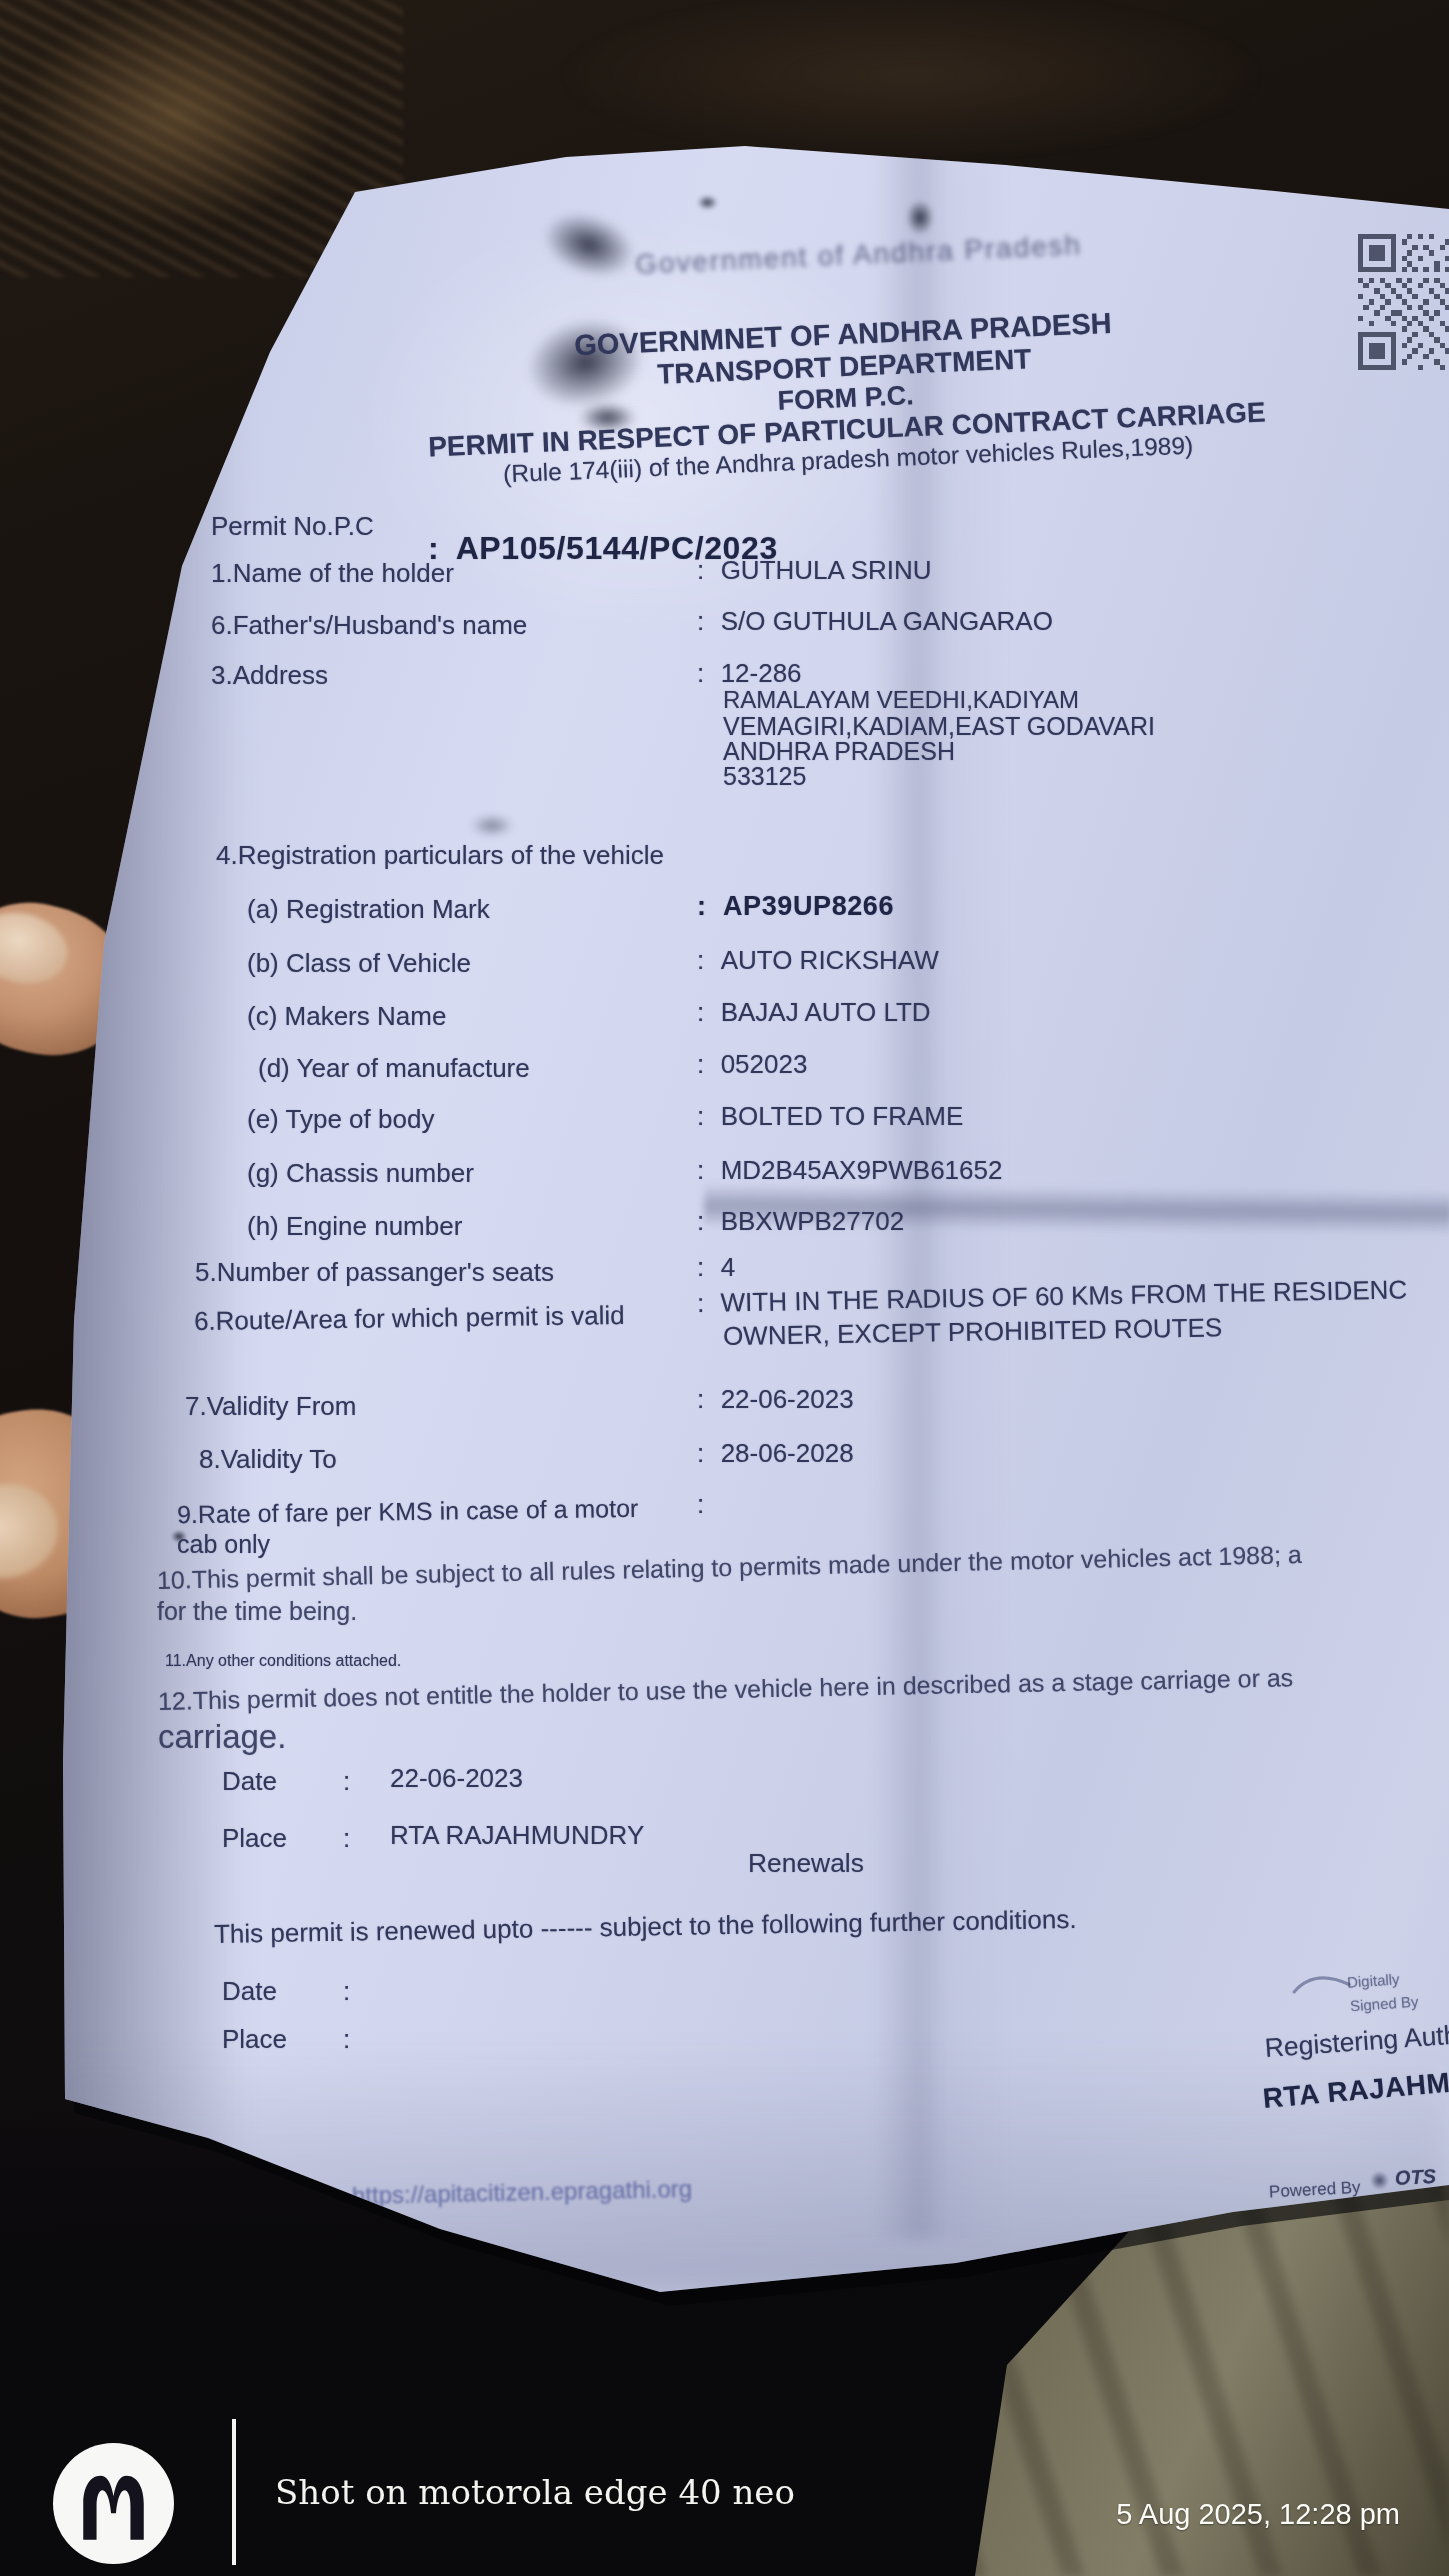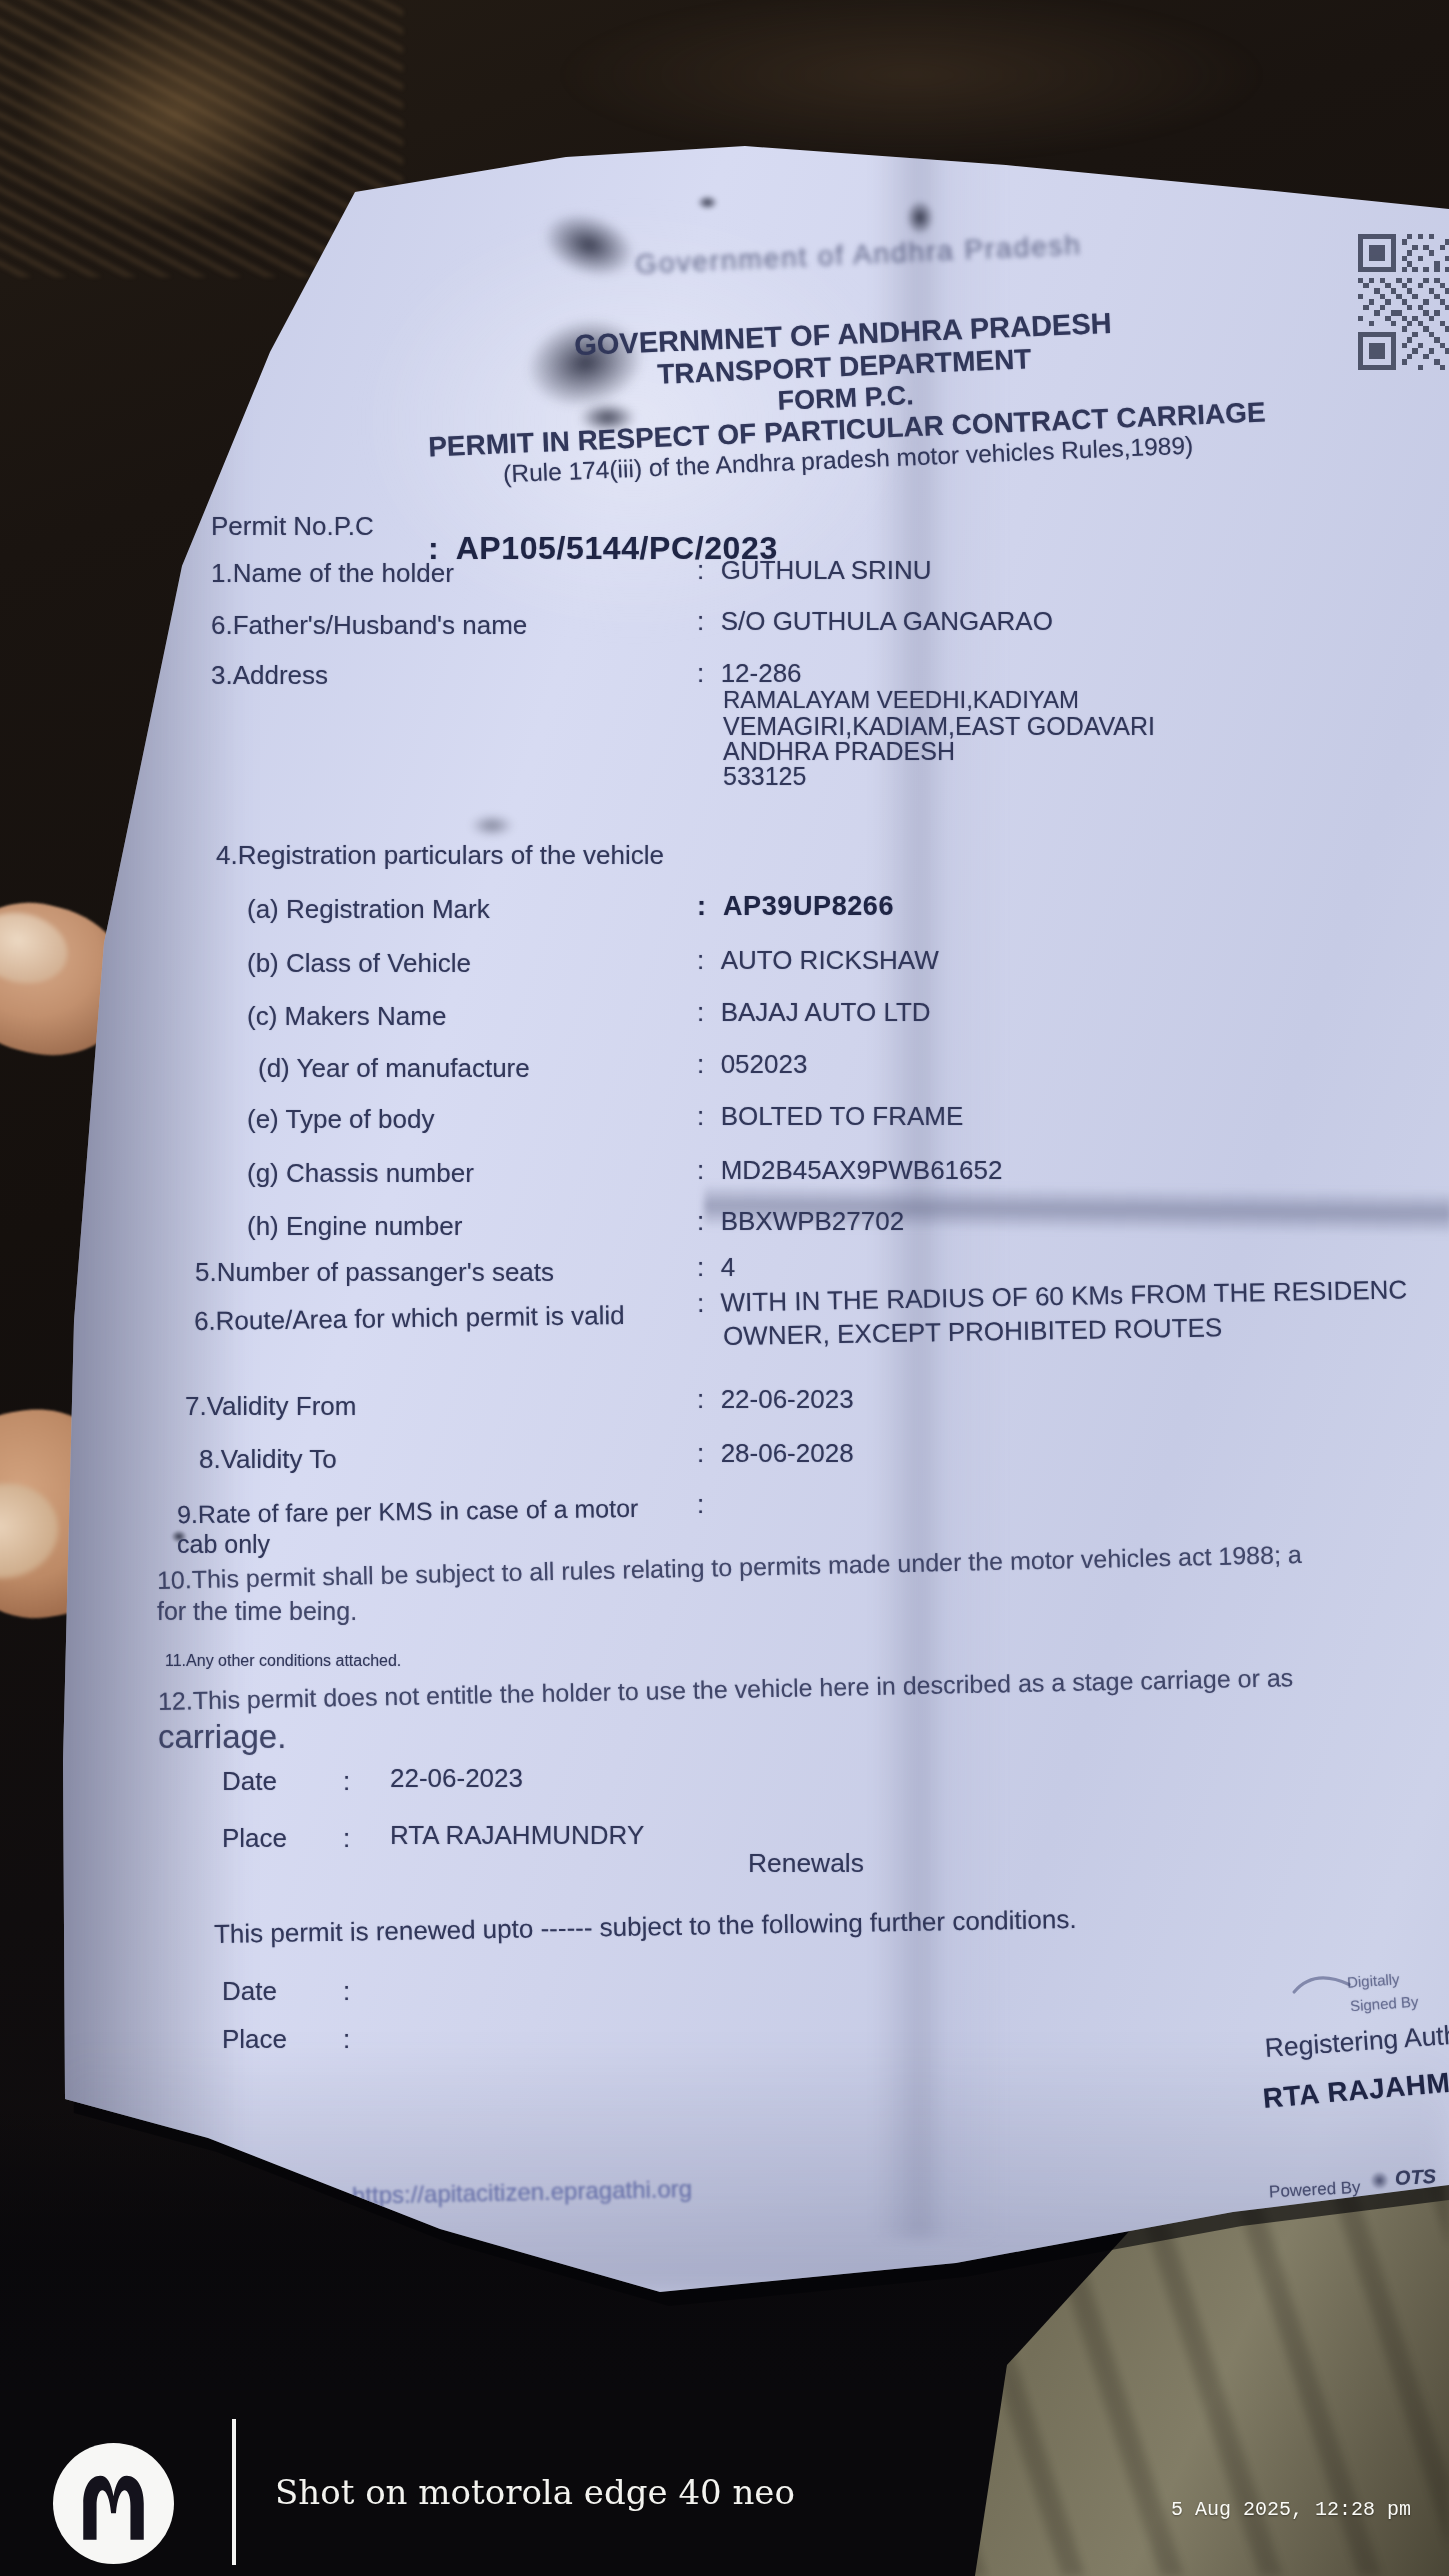--- a/index.html
+++ b/index.html
@@ -86,21 +86,21 @@
   .val::before { content:":"; margin-right:16.4px; }
   .b { font-weight:700; color:#1f2545; letter-spacing:0.6px; text-shadow:0.9px 0 0 rgba(31,37,69,.8), 0 0 1.3px rgba(31,37,69,.5); }
   .c::before { content:":"; }
   .small-sign { font-size:15px; color:rgba(58,66,110,.55); }
   .link { color:rgba(104,114,176,.82); }
   .faded { color:rgba(49,55,90,.85); }
   
   .moto-circle { left:53px; top:2443px; width:121px; height:121px; }
   .moto-divider { left:232px; top:2419px; width:3.8px; height:146px; background:#f4f4f2; }
   .shot-on { left:275px; top:2472px; font-family:"DejaVu Serif", serif; font-size:34px; color:#f3f3ef; white-space:nowrap; }
-  .timestamp { right:38px; top:2498px; font-family:Liberation Mono, monospace; font-size:20px; color:#fbfbf7; white-space:nowrap; text-shadow:0 0.6px 1.9px rgba(0,0,0,.4); }
+  .timestamp { right:49px; top:2498px; font-family:Liberation Sans, sans-serif; font-size:29px; color:#fbfbf7; white-space:nowrap; text-shadow:0 0.6px 1.9px rgba(0,0,0,.4); }
   .qr { left:1358px; top:234px; width:136px; height:136px; opacity:.88; filter:blur(0.4px); }
 </style>
 </head>
 <body>
 
 <div id="root">
 
   <div class="abs leather-sheen-topleft"></div>
   <div class="abs leather-sheen-top"></div>
   <div class="abs dark-bottom"></div>

